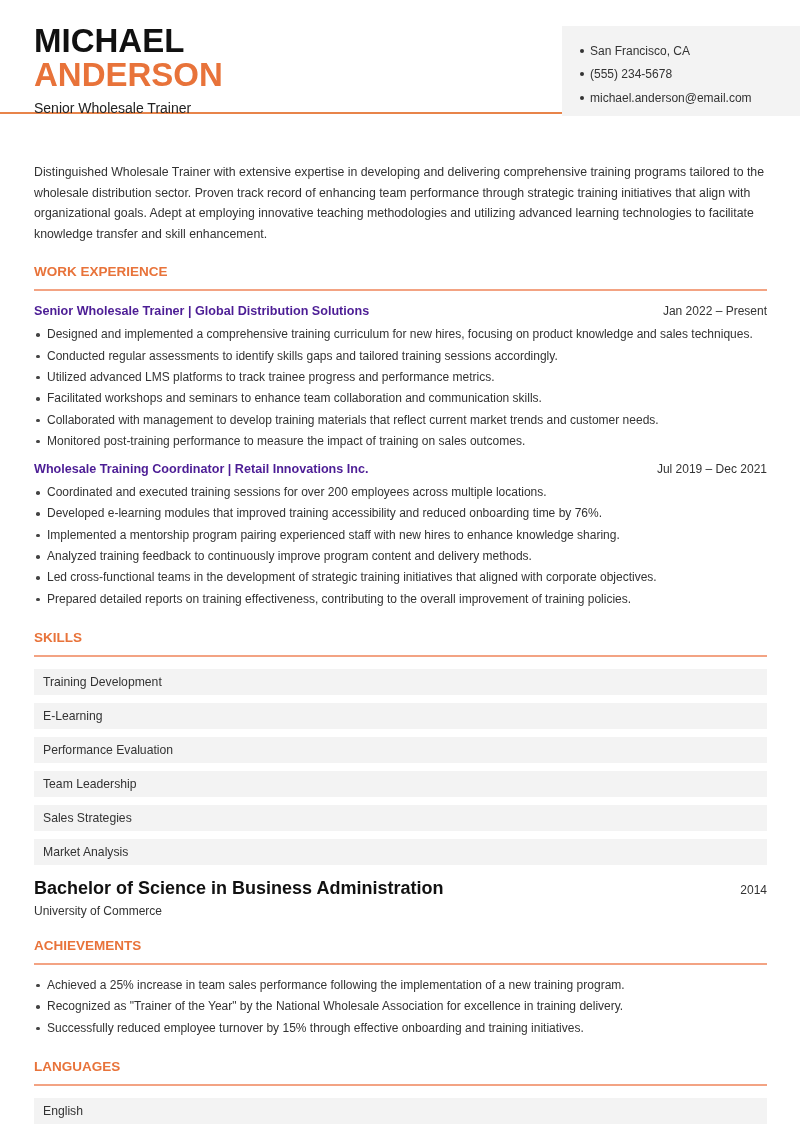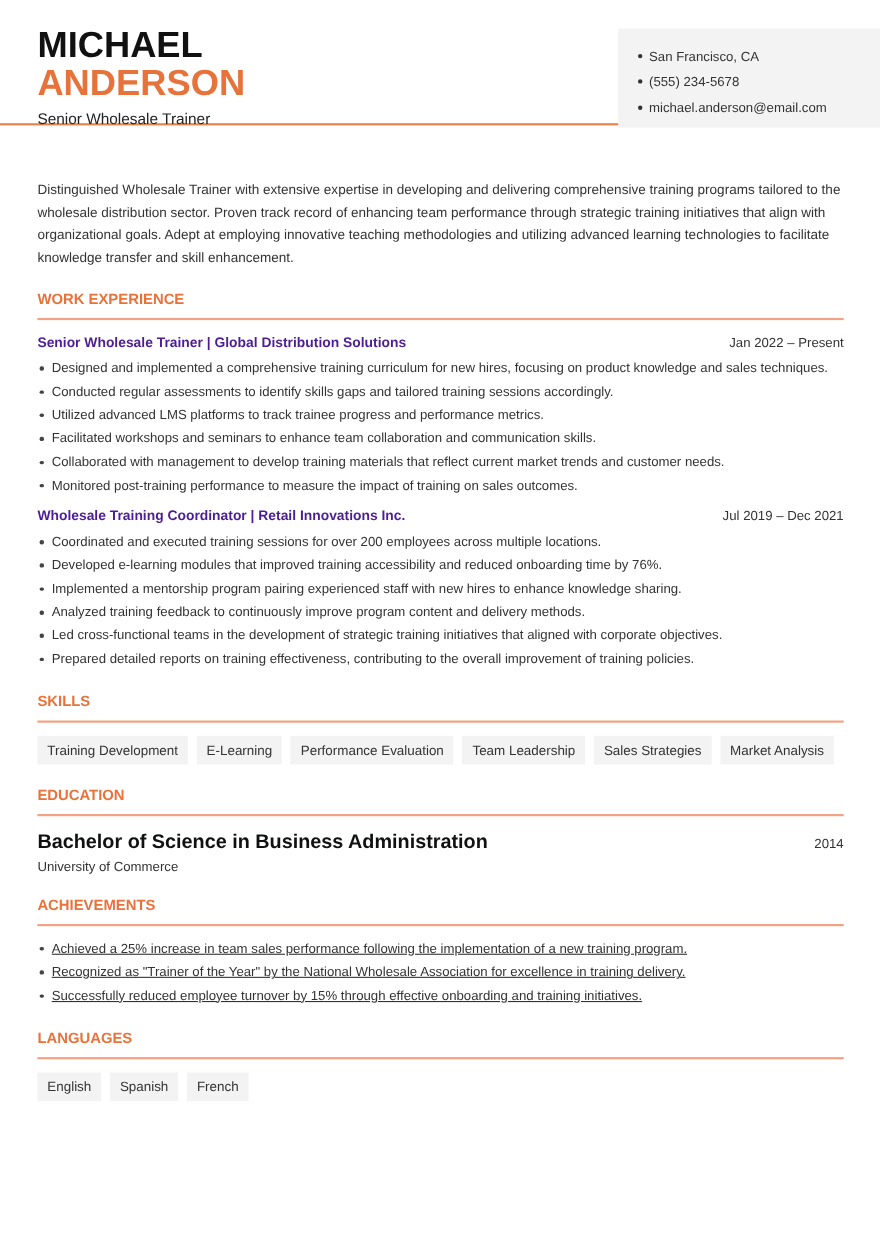--- a/index.html
+++ b/index.html
@@ -21,21 +21,21 @@
     .section-title { font-size: 13.5px; font-weight: 700; color: #e8733a; margin-top: 20px; padding-bottom: 10px; border-bottom: 2px solid #f3a383; letter-spacing: 0px; }
 
     .job { margin-top: 13px; }
     .job-head { display: flex; justify-content: space-between; align-items: baseline; }
     .job-role { font-size: 12.6px; font-weight: 700; color: #4c1d95; }
     .job-date { font-size: 12px; color: #333; }
     .bullets { list-style: none; margin-top: 6px; }
     .bullets li { position: relative; padding-left: 13px; font-size: 12px; line-height: 21.3px; color: #333; }
     .bullets li::before { content: ""; position: absolute; left: 2px; top: 9px; width: 3.5px; height: 3.5px; background: #444; border-radius: 50%; }
 
-    .tags { display: flex; gap: 8px; margin-top: 12px; flex-wrap: wrap; }
+    .tags { display: flex; gap: 8px; margin-top: 12px; flex-wrap: wrap; flex-direction: column; }
     .tag { background: #f3f3f3; padding: 5px 9px; font-size: 12.2px; color: #333; height: 26px; line-height: 16px; }
 
     .edu { margin-top: 13px; }
     .edu-head { display: flex; justify-content: space-between; align-items: baseline; }
     .edu-degree { font-size: 18px; font-weight: 700; color: #111; }
     .edu-year { font-size: 12px; color: #333; }
     .edu-school { font-size: 12px; color: #333; margin-top: 5px; }
   </style>
 </head>
 <body>
@@ -99,31 +99,30 @@
   <div class="section-title">SKILLS</div>
   <div class="tags">
     <span class="tag">Training Development</span>
     <span class="tag">E-Learning</span>
     <span class="tag">Performance Evaluation</span>
     <span class="tag">Team Leadership</span>
     <span class="tag">Sales Strategies</span>
     <span class="tag">Market Analysis</span>
   </div>
 
-  <div class="section-title">EDUCATION</div>
   <div class="edu">
     <div class="edu-head">
       <span class="edu-degree">Bachelor of Science in Business Administration</span>
       <span class="edu-year">2014</span>
     </div>
     <div class="edu-school">University of Commerce</div>
   </div>
 
   <div class="section-title">ACHIEVEMENTS</div>
-  <ul class="bullets" style="margin-top:10px;text-decoration:underline;">
+  <ul class="bullets" style="margin-top:10px;">
     <li>Achieved a 25% increase in team sales performance following the implementation of a new training program.</li>
     <li>Recognized as "Trainer of the Year" by the National Wholesale Association for excellence in training delivery.</li>
     <li>Successfully reduced employee turnover by 15% through effective onboarding and training initiatives.</li>
   </ul>
 
   <div class="section-title">LANGUAGES</div>
   <div class="tags">
     <span class="tag">English</span>
     <span class="tag">Spanish</span>
     <span class="tag">French</span>

